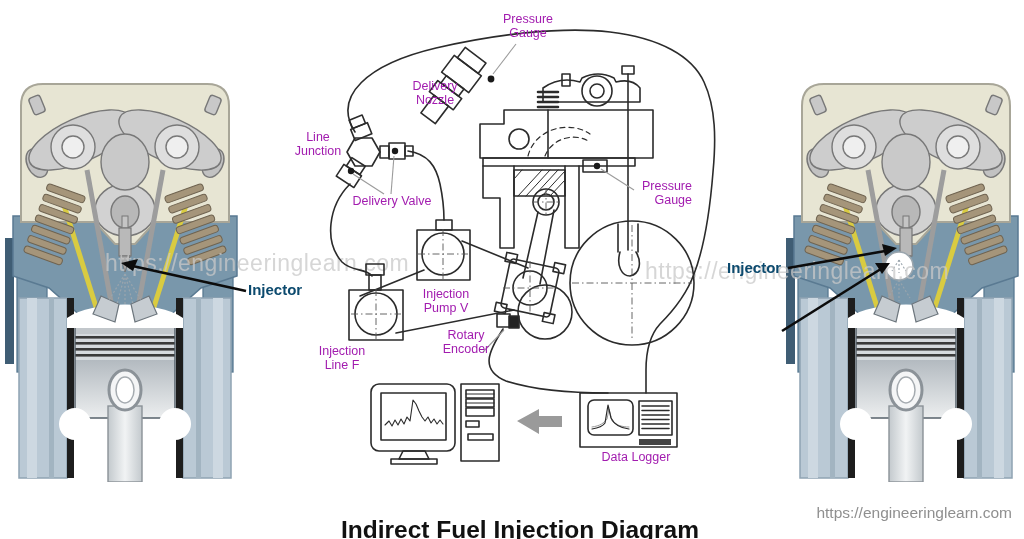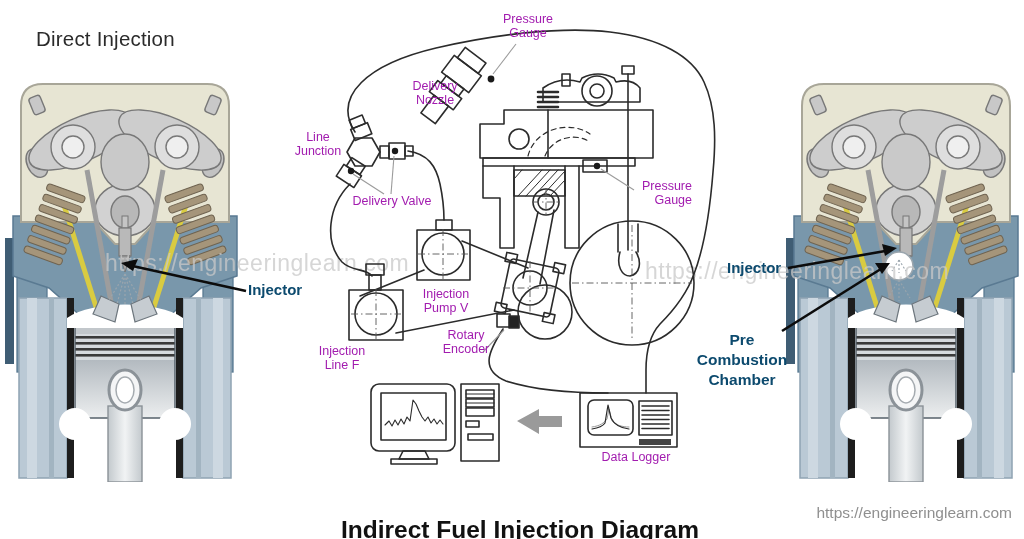--- a/index.html
+++ b/index.html
@@ -301,31 +301,29 @@
     <g stroke="#0c0c0c" stroke-width="2.6" fill="#0c0c0c">
       <line x1="246" y1="291" x2="128" y2="265"></line>
       <polygon points="121,263 138,259 133,271" stroke="none"></polygon>
       <line x1="788" y1="268" x2="891" y2="250"></line>
       <polygon points="897,248 882,244 885,256" stroke="none"></polygon>
       <line x1="782" y1="331" x2="884" y2="267"></line>
       <polygon points="890,263 875,263 882,274" stroke="none"></polygon>
     </g>
   </svg>
 
-  <div class="heading h-left">Direct Injection</div>
 
   <div class="sch-label" style="left:490px;top:12px;width:76px">Pressure Gauge</div>
   <div class="sch-label" style="left:399px;top:79px;width:72px">Delivery Nozzle</div>
   <div class="sch-label" style="left:288px;top:130px;width:60px">Line Junction</div>
   <div class="sch-label" style="left:346px;top:194px;width:92px">Delivery Valve</div>
   <div class="sch-label alignright" style="left:628px;top:179px;width:64px">Pressure Gauge</div>
   <div class="sch-label" style="left:410px;top:287px;width:72px">Injection Pump V</div>
   <div class="sch-label" style="left:306px;top:344px;width:72px">Injection Line F</div>
   <div class="sch-label" style="left:434px;top:328px;width:64px">Rotary Encoder</div>
   <div class="sch-label" style="left:596px;top:450px;width:80px">Data Logger</div>
 
   <div class="bold-label" style="left:248px;top:281px">Injector</div>
   <div class="bold-label" style="left:727px;top:259px">Injector</div>
-  <div class="bold-label wrap" style="left:692px;top:330px;width:100px">Pre Combustion Chamber</div>
 
   <div class="caption">Indirect Fuel Injection Diagram</div>
   <div class="site-url">https://engineeringlearn.com</div>
 </div>
 
 </body></html>

